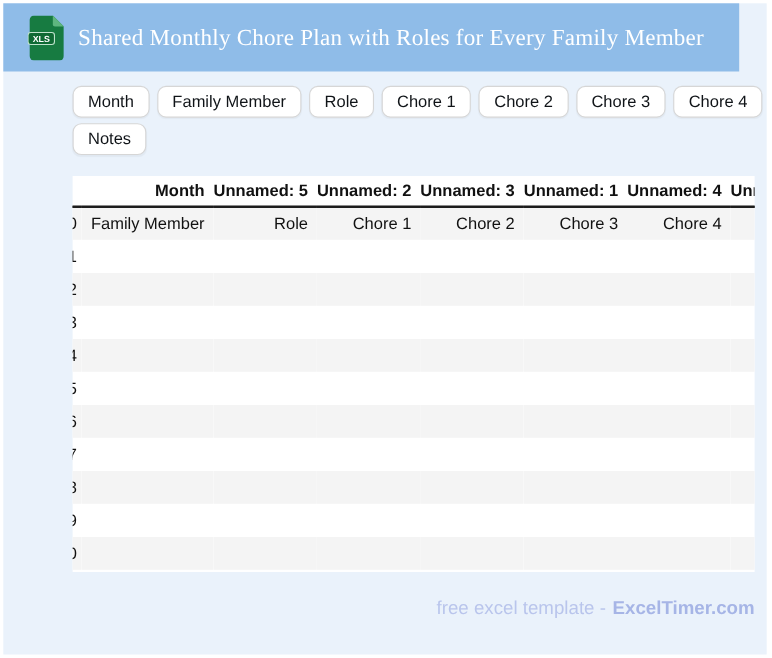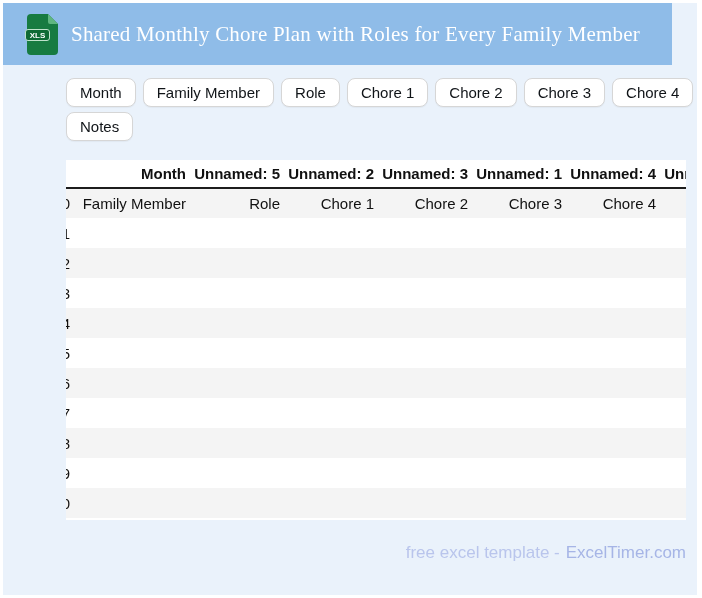--- a/index.html
+++ b/index.html
@@ -25,21 +25,21 @@
                   margin-left:-16px; font-size:15px; color:#111111; }
   table.preview th { font-weight:bold; text-align:right; padding:0 8px 0 0; height:28px;
                      border-bottom:2px solid #1c1c1c; white-space:nowrap; overflow:hidden; }
   table.preview td { text-align:right; padding:0 8px 0 0; height:30px;
                      white-space:nowrap; overflow:hidden; }
   table.preview td.idx { padding-right:4px; }
   table.preview tbody tr:nth-child(odd) { background:#f4f4f4; }
 
   .footer { position:absolute; right:11px; top:540px; font-size:17px; white-space:nowrap; }
   .footer .plain { color:#b9c5ec; }
-  .footer .brand { color:#a6b5e6; font-weight:normal; margin-left:6px; text-decoration:none; cursor:pointer; }
+  .footer .brand { color:#a6b5e6; font-weight:bold; margin-left:6px; text-decoration:none; cursor:pointer; }
 </style>
 </head>
 <body>
 
 <div class="page">
   <div class="card">
 
     <div class="topbar">
       <span class="icon">
         <svg width="33" height="41" viewBox="0 0 33 41">

